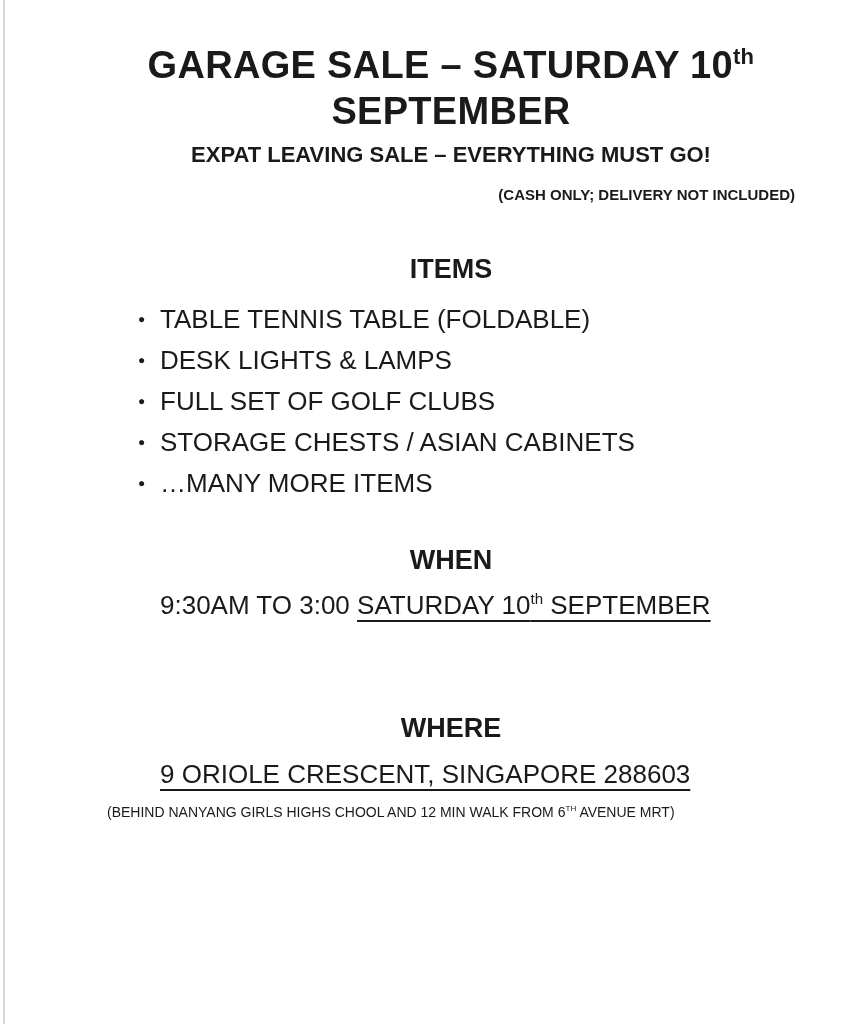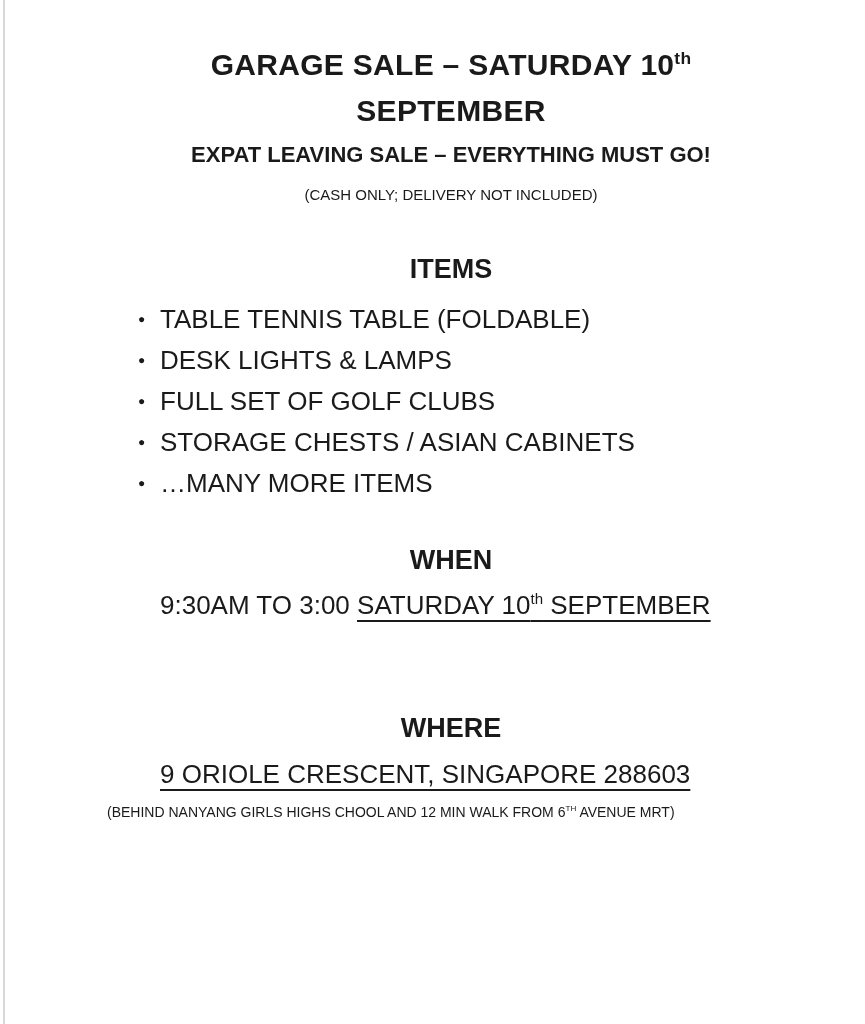--- a/index.html
+++ b/index.html
@@ -19,42 +19,43 @@
     width: 2px;
     height: 100%;
     background: #d8d8d8;
   }
   .content {
     padding: 42px 70px 0 107px;
   }
   .header { text-align: center; }
   .title {
     margin: 0;
-    font-size: 30px;
+    font-size: 38px;
     font-weight: bold;
     line-height: 46px;
     letter-spacing: 0.3px;
   }
   .title .t-line { display: block; }
   sup {
     font-size: 58%;
     line-height: 0;
     vertical-align: super;
   }
   .subtitle {
     margin: 8px 0 16px;
     font-size: 22px;
     font-weight: bold;
     line-height: 26px;
   }
   .terms {
     margin: 3px 0 0;
     font-size: 15px;
-    font-weight: normal;
+    font-weight: bold;
     line-height: 22px;
+    text-align: right;
   }
   .section-heading {
     margin: 0;
     font-size: 27px;
     font-weight: bold;
     line-height: 30px;
     text-align: center;
   }
   .items-heading { margin-top: 48px; }
   .when-heading  { margin-top: 41px; }

